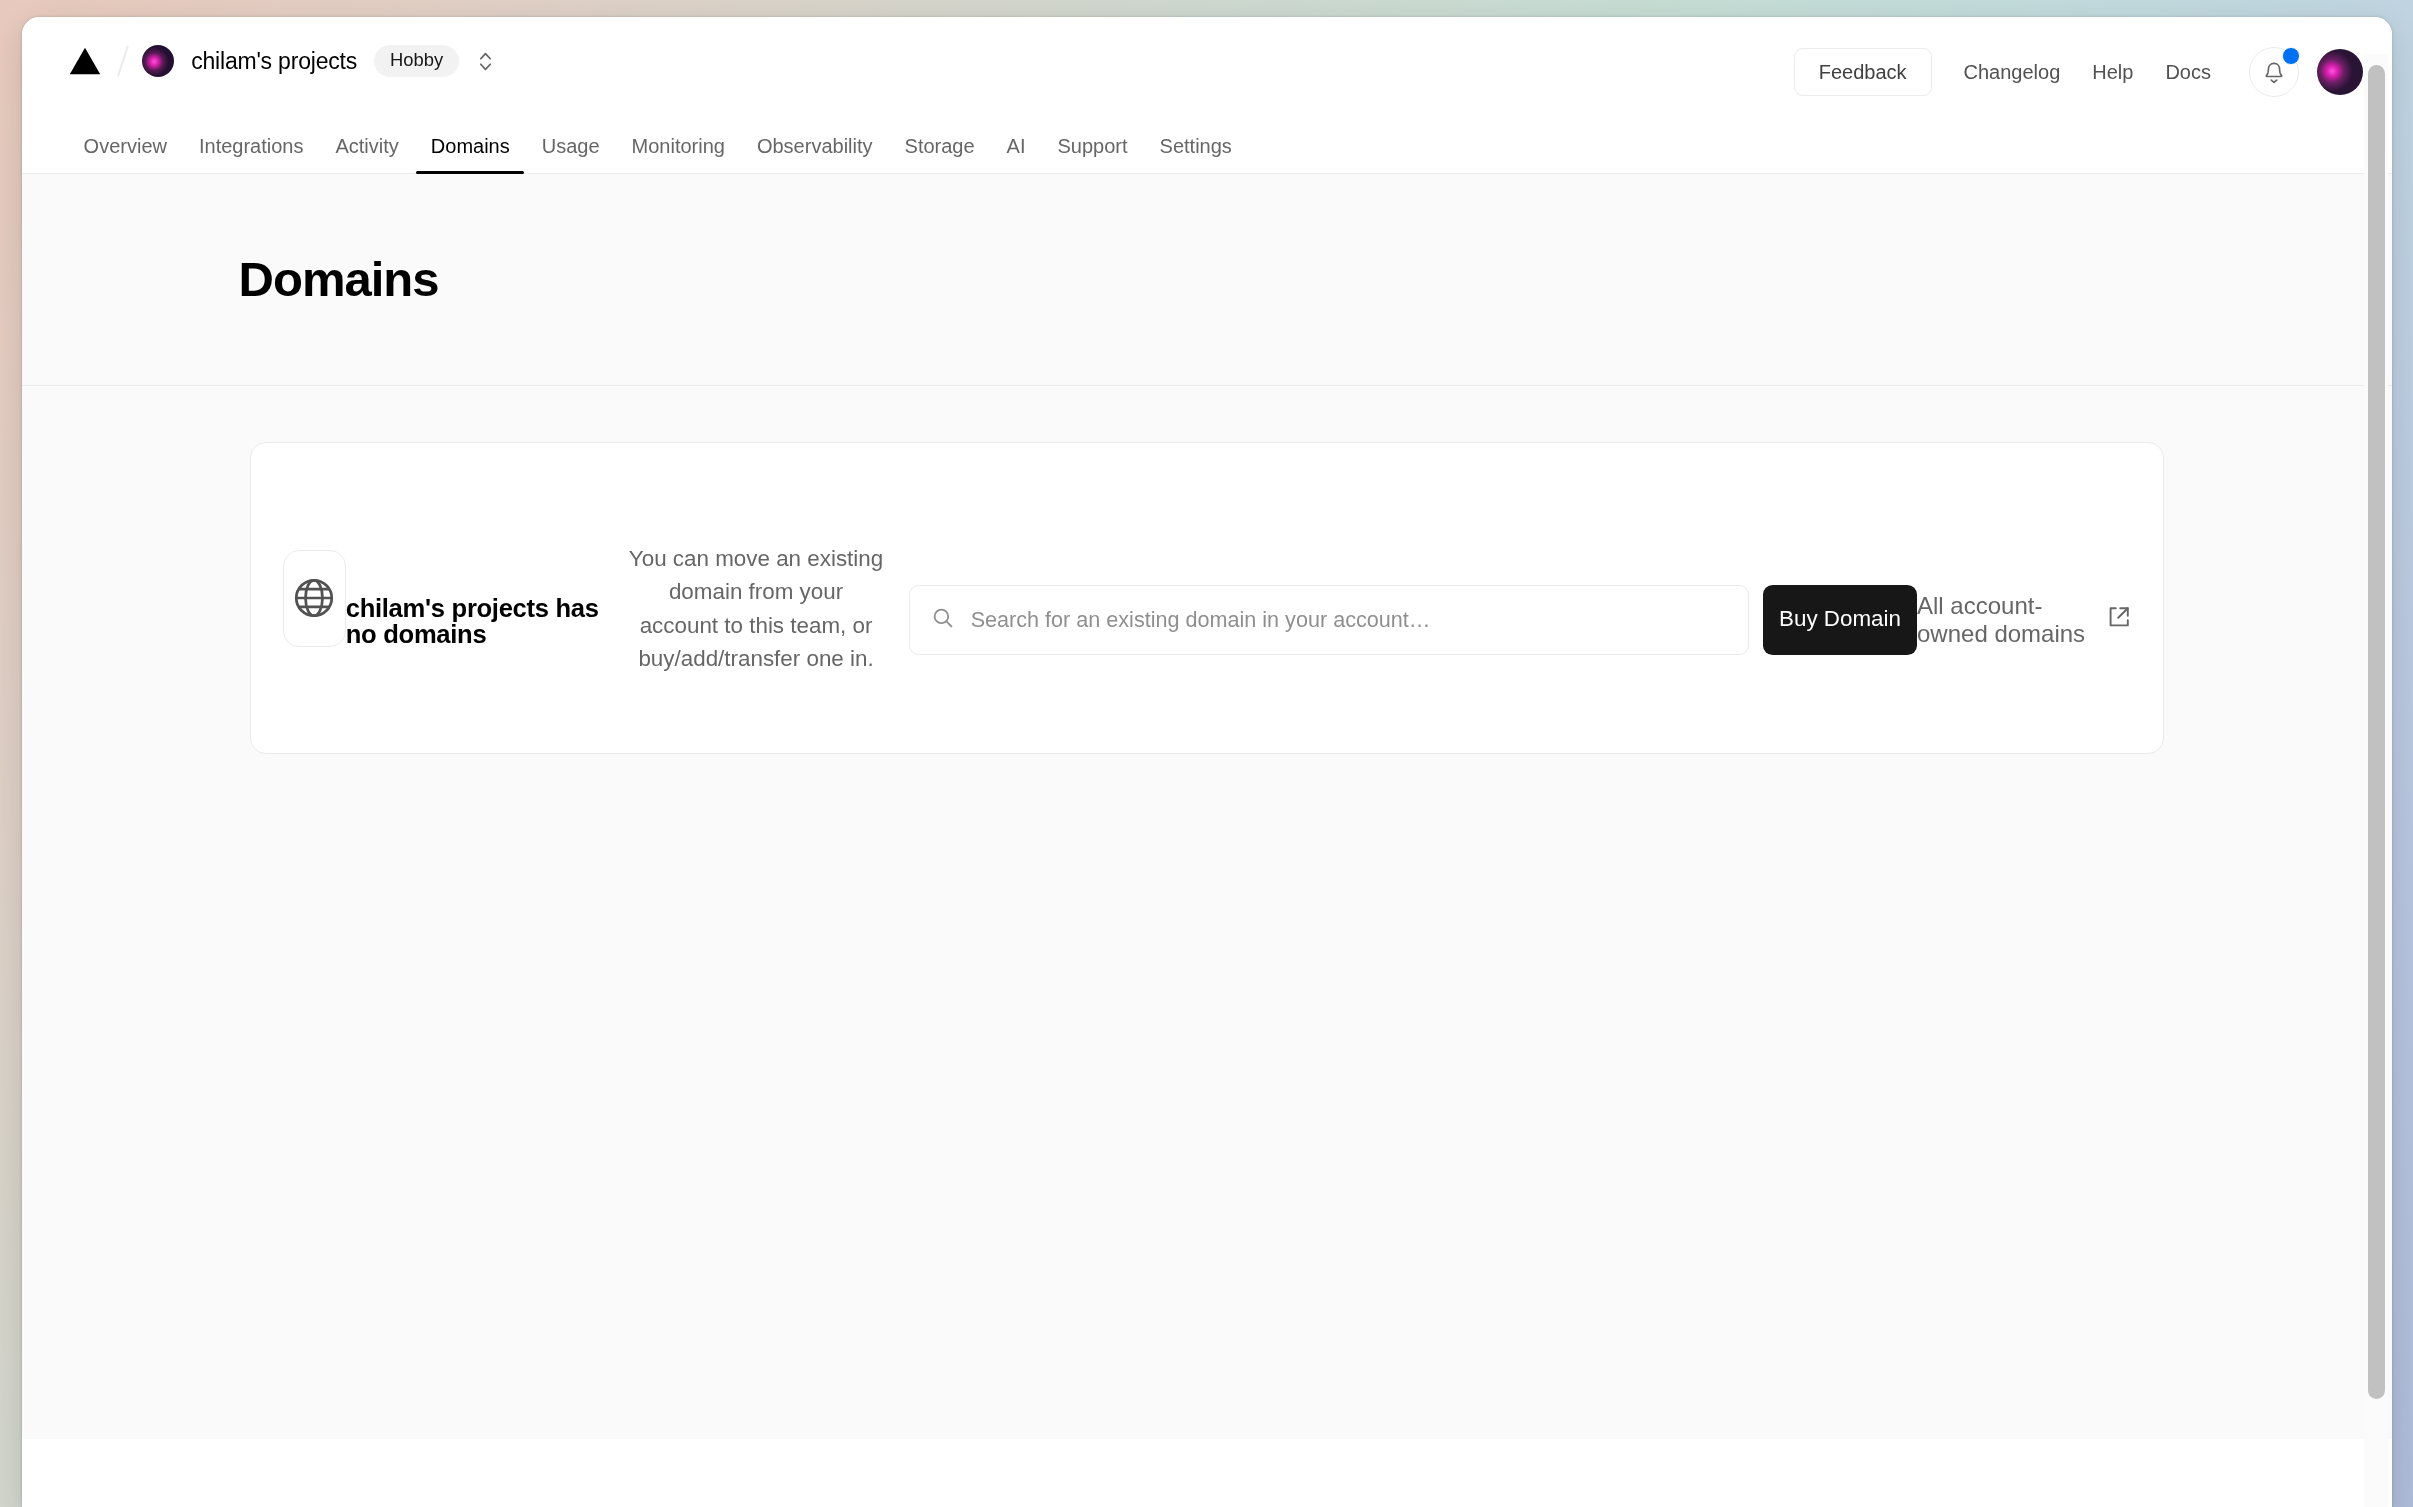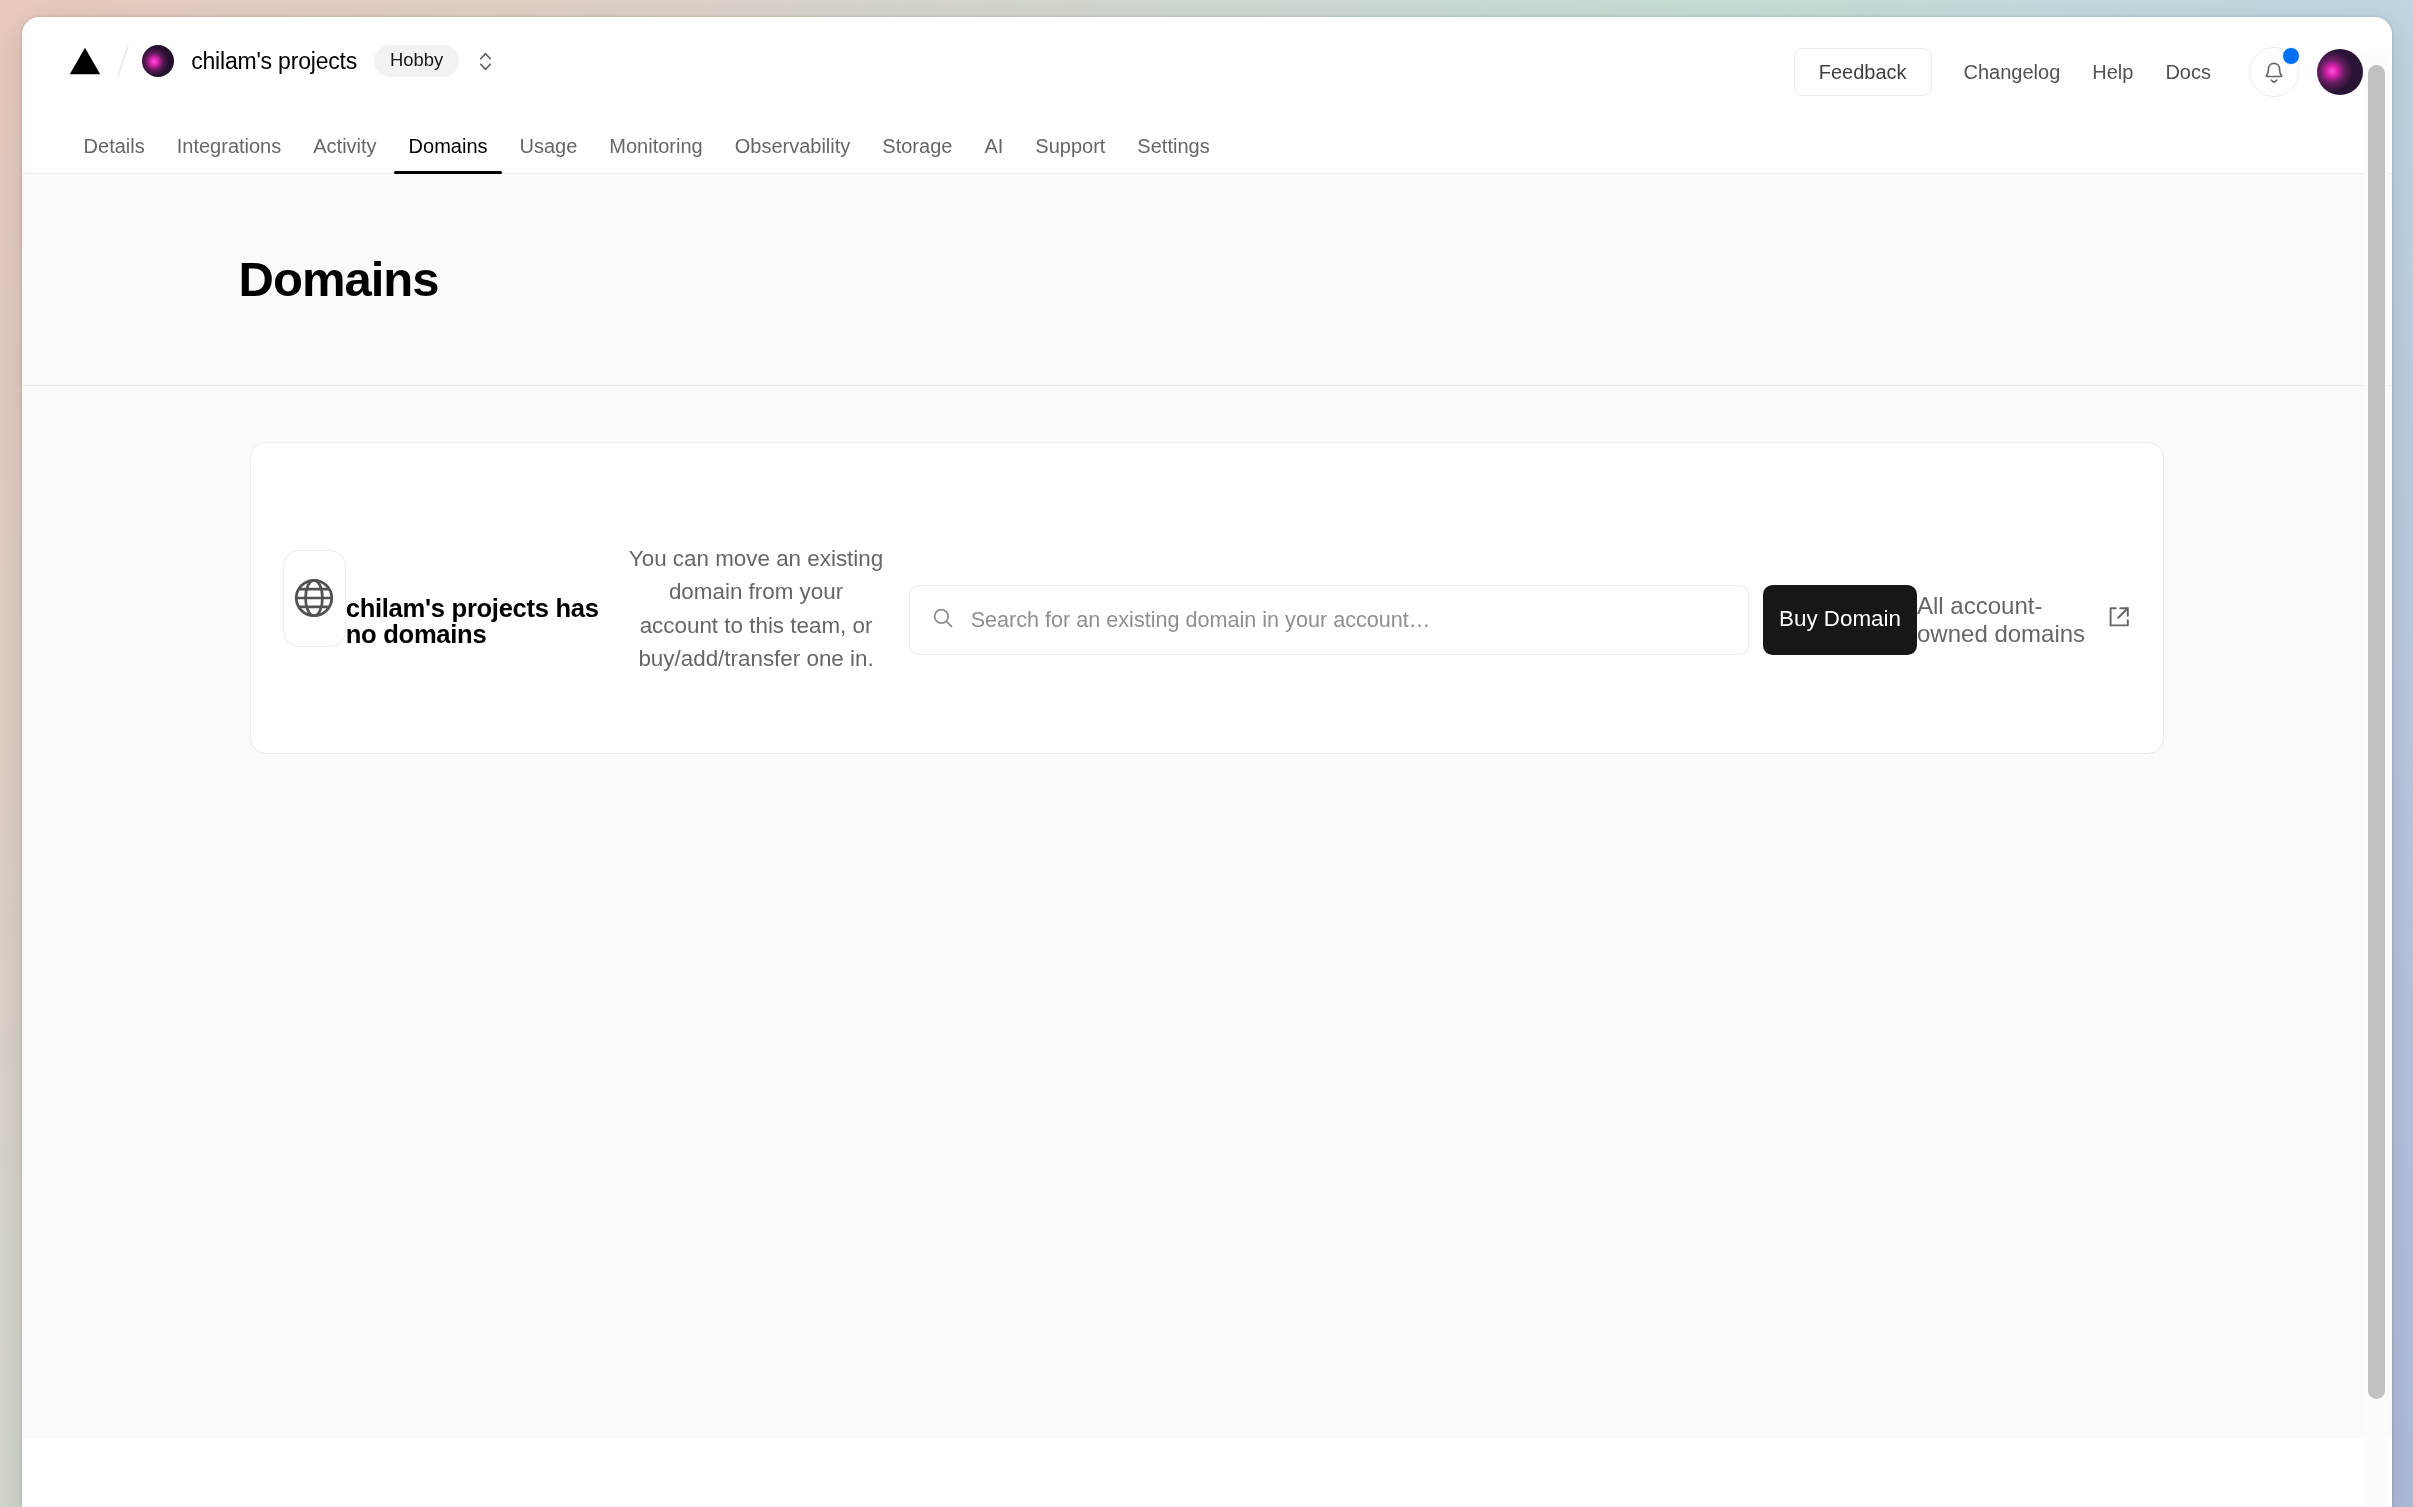--- a/index.html
+++ b/index.html
@@ -450,21 +450,21 @@
           <path d="M15 5.5c-4.3 0-7 3.1-7 7.2 0 5.6-1.6 7.4-2.6 8.3-.4.4-.1 1.1.5 1.1h18.2c.6 0 .9-.7.5-1.1-1-.9-2.6-2.7-2.6-8.3 0-4.1-2.7-7.2-7-7.2z" stroke="#666" stroke-width="2"></path>
           <path d="M11.5 26.5l3.5 3 3.5-3" stroke="#666" stroke-width="2" stroke-linecap="round" stroke-linejoin="round"></path>
         </svg>
         <span class="bell-dot"></span>
       </span>
 
       <span class="user-avatar"></span>
     </div>
 
     <nav class="nav-tabs">
-      <span class="nav-tab">Details</span>
+      <span class="nav-tab">Overview</span>
       <span class="nav-tab">Integrations</span>
       <span class="nav-tab">Activity</span>
       <span class="nav-tab active">Domains</span>
       <span class="nav-tab">Usage</span>
       <span class="nav-tab">Monitoring</span>
       <span class="nav-tab">Observability</span>
       <span class="nav-tab">Storage</span>
       <span class="nav-tab">AI</span>
       <span class="nav-tab">Support</span>
       <span class="nav-tab">Settings</span>

